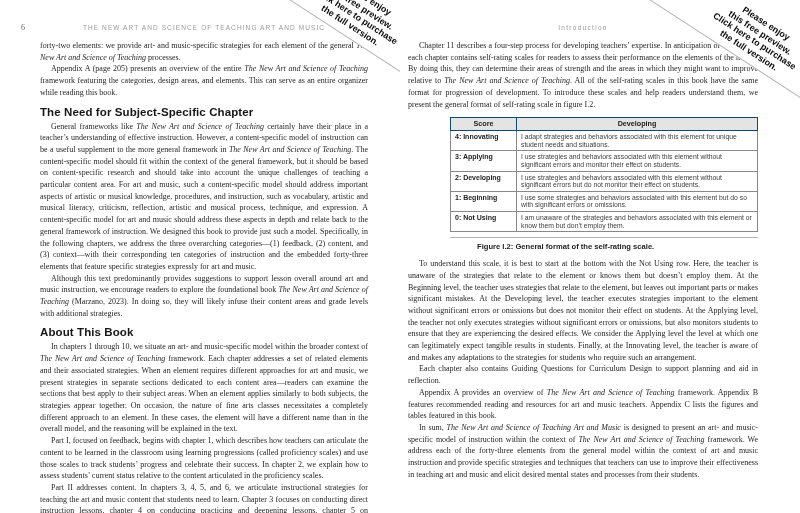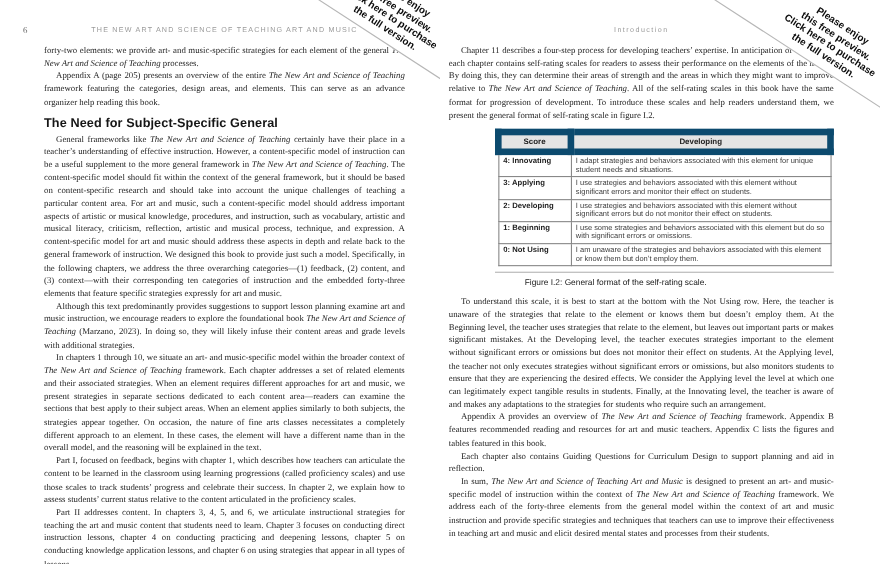--- a/index.html
+++ b/index.html
@@ -43,39 +43,39 @@
     margin:7px 0 3px;
   }
 
   
   table.fig-table {
     margin:7px 0 0 42px; width:308px; border-collapse:collapse;
     font-family:"Liberation Sans", sans-serif; color:#3d3d3d;
     border:1px solid #555;
   }
   .fig-table th {
-    background:#e4e4e4; border:6px solid #0c4a6e;
+    background:#e4e4e4; border:1px solid #0c4a6e;
     font-size:7.2px; line-height:8px; color:#222;
     text-align:center; padding:2px 3px; font-weight:700;
   }
   .fig-table td {
     border:1px solid #888; vertical-align:top;
     font-size:6.8px; line-height:7.6px; padding:2px 4px;
     text-align:left;
   }
   .fig-table td.score {
     width:66px; font-weight:700; color:#1d1d1d; font-size:7px;
   }
   .caption-rule {
     margin:5px 0 0 42px; width:308px; height:0;
     border-top:1px solid #b3b3b3;
   }
   .fig-caption {
     margin:4px 0 7px 42px;
-    font-family:"Liberation Sans", sans-serif; font-weight:400;
+    font-family:"Liberation Sans", sans-serif; font-weight:700;
     font-size:7.6px; color:#1d1d1d;padding-left:27px;
   }
 
   
   .ribbon-clip {
     position:absolute; top:0; right:0; width:170px; height:130px;
     overflow:hidden; z-index:5; cursor:pointer;
   }
   .ribbon-band {
     position:absolute; top:-101px; width:260px; height:140px;
@@ -98,24 +98,25 @@
 <body>
 
 <div class="spread">
 
   <section class="page">
     <div class="folio">6</div>
     <div class="runhead runhead-left">THE NEW ART AND SCIENCE OF TEACHING ART AND MUSIC</div>
 
     <div class="col col-left">
       <p class="body no-indent"><span>forty-two elements: we provide art- and music-specific strategies for each element of the general </span><i>The New Art and Science of Teaching</i><span> processes.</span></p>
-      <p class="body"><span>Appendix A (page 205) presents an overview of the entire </span><i>The New Art and Science of Teaching</i><span> framework featuring the categories, design areas, and elements. This can serve as an advance organizer help reading this book.</span></p>
-      <h2 class="sec">The Need for Subject-Specific General</h2>
+      <p class="body"><span>Appendix A (page 205) presents an overview of the entire </span><i>The New Art and Science of Teaching</i><span> framework featuring the categories, design areas, and elements. This can serve as an entire organizer while reading this book.</span></p>
+      <h2 class="sec">The Need for Subject-Specific Chapter</h2>
       <p class="body"><span>General frameworks like </span><i>The New Art and Science of Teaching</i><span> certainly have their place in a teacher’s understanding of effective instruction. However, a content-specific model of instruction can be a useful supplement to the more general framework in </span><i>The New Art and Science of Teaching</i><span>. The content-specific model should fit within the context of the general framework, but it should be based on content-specific research and should take into account the unique challenges of teaching a particular content area. For art and music, such a content-specific model should address important aspects of artistic or musical knowledge, procedures, and instruction, such as vocabulary, artistic and musical literacy, criticism, reflection, artistic and musical process, technique, and expression. A content-specific model for art and music should address these aspects in depth and relate back to the general framework of instruction. We designed this book to provide just such a model. Specifically, in the following chapters, we address the three overarching categories—(1) feedback, (2) content, and (3) context—with their corresponding ten categories of instruction and the embedded forty-three elements that feature specific strategies expressly for art and music.</span></p>
-      <p class="body"><span>Although this text predominantly provides suggestions to support lesson planning examine art and music instruction, we encourage readers to explore the foundational book </span><i>The New Art and Science of Teaching</i><span> (Marzano, 2023). In doing so, they will likely infuse their content areas and grade levels with additional strategies.</span></p>
+      <p class="body"><span>Although this text predominantly provides suggestions to support lesson overall around art and music instruction, we encourage readers to explore the foundational book </span><i>The New Art and Science of Teaching</i><span> (Marzano, 2023). In doing so, they will likely infuse their content areas and grade levels with additional strategies.</span></p>
+      <h2 class="sec">About This Book</h2>
       <p class="body"><span>In chapters 1 through 10, we situate an art- and music-specific model within the broader context of </span><i>The New Art and Science of Teaching</i><span> framework. Each chapter addresses a set of related elements and their associated strategies. When an element requires different approaches for art and music, we present strategies in separate sections dedicated to each content area—readers can examine the sections that best apply to their subject areas. When an element applies similarly to both subjects, the strategies appear together. On occasion, the nature of fine arts classes necessitates a completely different approach to an element. In these cases, the element will have a different name than in the overall model, and the reasoning will be explained in the text.</span></p>
       <p class="body"><span>Part I, focused on feedback, begins with chapter 1, which describes how teachers can articulate the content to be learned in the classroom using learning progressions (called proficiency scales) and use those scales to track students’ progress and celebrate their success. In chapter 2, we explain how to assess students’ current status relative to the content articulated in the proficiency scales.</span></p>
       <p class="body"><span>Part II addresses content. In chapters 3, 4, 5, and 6, we articulate instructional strategies for teaching the art and music content that students need to learn. Chapter 3 focuses on conducting direct instruction lessons, chapter 4 on conducting practicing and deepening lessons, chapter 5 on conducting knowledge application lessons, and chapter 6 on using strategies that appear in all types of lessons.</span></p>
 
     </div>
 
     <div class="ribbon-clip rc-left">
       <div class="ribbon-band">
         <div class="rb-text">
           <div>Please enjoy</div>
@@ -161,22 +162,22 @@
               <td class="score">0: Not Using</td>
               <td>I am unaware of the strategies and behaviors associated with this element or know them but don’t employ them.</td>
             </tr>
           </tbody>
       </table>
 
       <div class="caption-rule"></div>
       <div class="fig-caption">Figure I.2: General format of the self-rating scale.</div>
 
       <p class="body"><span>To understand this scale, it is best to start at the bottom with the Not Using row. Here, the teacher is unaware of the strategies that relate to the element or knows them but doesn’t employ them. At the Beginning level, the teacher uses strategies that relate to the element, but leaves out important parts or makes significant mistakes. At the Developing level, the teacher executes strategies important to the element without significant errors or omissions but does not monitor their effect on students. At the Applying level, the teacher not only executes strategies without significant errors or omissions, but also monitors students to ensure that they are experiencing the desired effects. We consider the Applying level the level at which one can legitimately expect tangible results in students. Finally, at the Innovating level, the teacher is aware of and makes any adaptations to the strategies for students who require such an arrangement.</span></p>
+      <p class="body"><span>Each chapter also contains Guiding Questions for Curriculum Design to support planning and aid in reflection.</span></p>
       <p class="body"><span>Appendix A provides an overview of </span><i>The New Art and Science of Teaching</i><span> framework. Appendix B features recommended reading and resources for art and music teachers. Appendix C lists the figures and tables featured in this book.</span></p>
-      <p class="body"><span>Each chapter also contains Guiding Questions for Curriculum Design to support planning and aid in reflection.</span></p>
       <p class="body"><span>In sum, </span><i>The New Art and Science of Teaching Art and Music</i><span> is designed to present an art- and music-specific model of instruction within the context of </span><i>The New Art and Science of Teaching</i><span> framework. We address each of the forty-three elements from the general model within the context of art and music instruction and provide specific strategies and techniques that teachers can use to improve their effectiveness in teaching art and music and elicit desired mental states and processes from their students.</span></p>
     </div>
 
     <div class="ribbon-clip rc-right">
       <div class="ribbon-band">
         <div class="rb-text">
           <div>Please enjoy</div>
           <div>this free preview.</div>
           <div>Click here to purchase</div>
           <div>the full version.</div>

